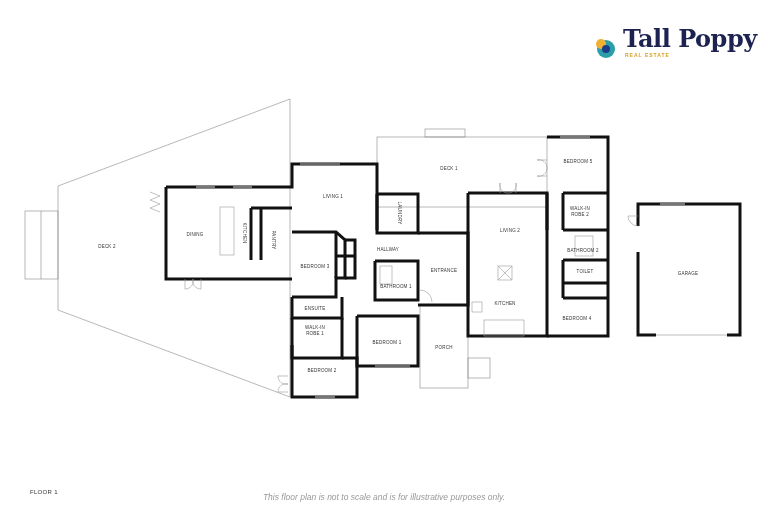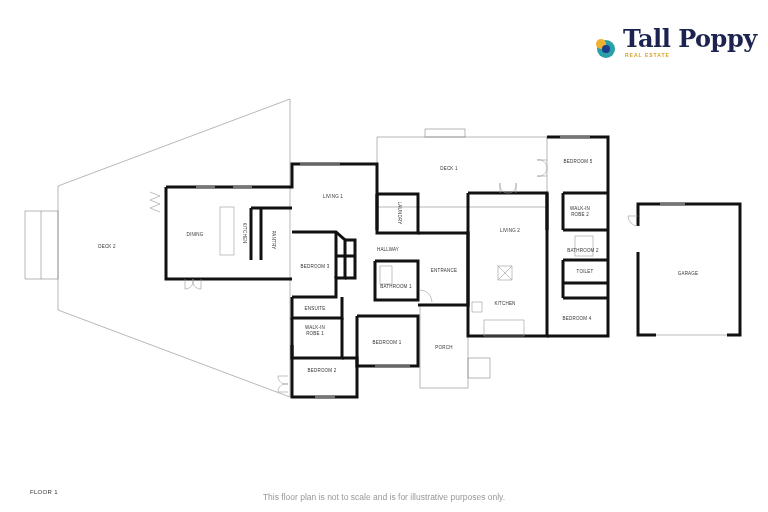--- a/index.html
+++ b/index.html
@@ -7,21 +7,21 @@
   .logo{position:absolute;left:597px;top:22px;height:36px;display:flex;align-items:flex-end;}
   .logo-mark{width:18px;height:18px;border-radius:50%;background:#2a9fa8;position:relative;margin-top:5px;margin-right:8px;}
   .logo-mark::before{content:"";position:absolute;left:-1px;top:-1px;width:10px;height:10px;border-radius:50%;background:#f0b030;}
   .logo-mark::after{content:"";position:absolute;left:5px;top:5px;width:8px;height:8px;border-radius:50%;background:#1a3c8a;}
   .logo-text{display:flex;flex-direction:column;}
   .logo-name{font-family:"DejaVu Serif",serif;font-weight:bold;font-size:24px;color:#1c2350;letter-spacing:-0.5px;line-height:26px;}
   .logo-sub{font-size:5px;color:#d4a020;letter-spacing:1px;margin-left:2px;font-weight:bold;}
   svg.plan{position:absolute;left:0;top:0;}
   .lbl{font-family:"Liberation Sans",sans-serif;font-size:4.5px;fill:#333;text-anchor:middle;letter-spacing:0.2px;}
   .floor-label{position:absolute;left:30px;top:489px;font-size:6px;color:#333;letter-spacing:0.3px;}
-  .disclaimer{position:absolute;left:0;width:768px;top:492px;text-align:center;font-size:8.5px;color:#999;}
+  .disclaimer{position:absolute;left:0;width:768px;top:492px;text-align:center;font-size:8.5px;font-style:italic;color:#999;}
 </style>
 </head>
 <body>
 
 <div class="logo">
   <div class="logo-mark"></div>
   <div class="logo-text">
     <span class="logo-name">Tall Poppy</span>
     <span class="logo-sub">REAL ESTATE</span>
   </div>

